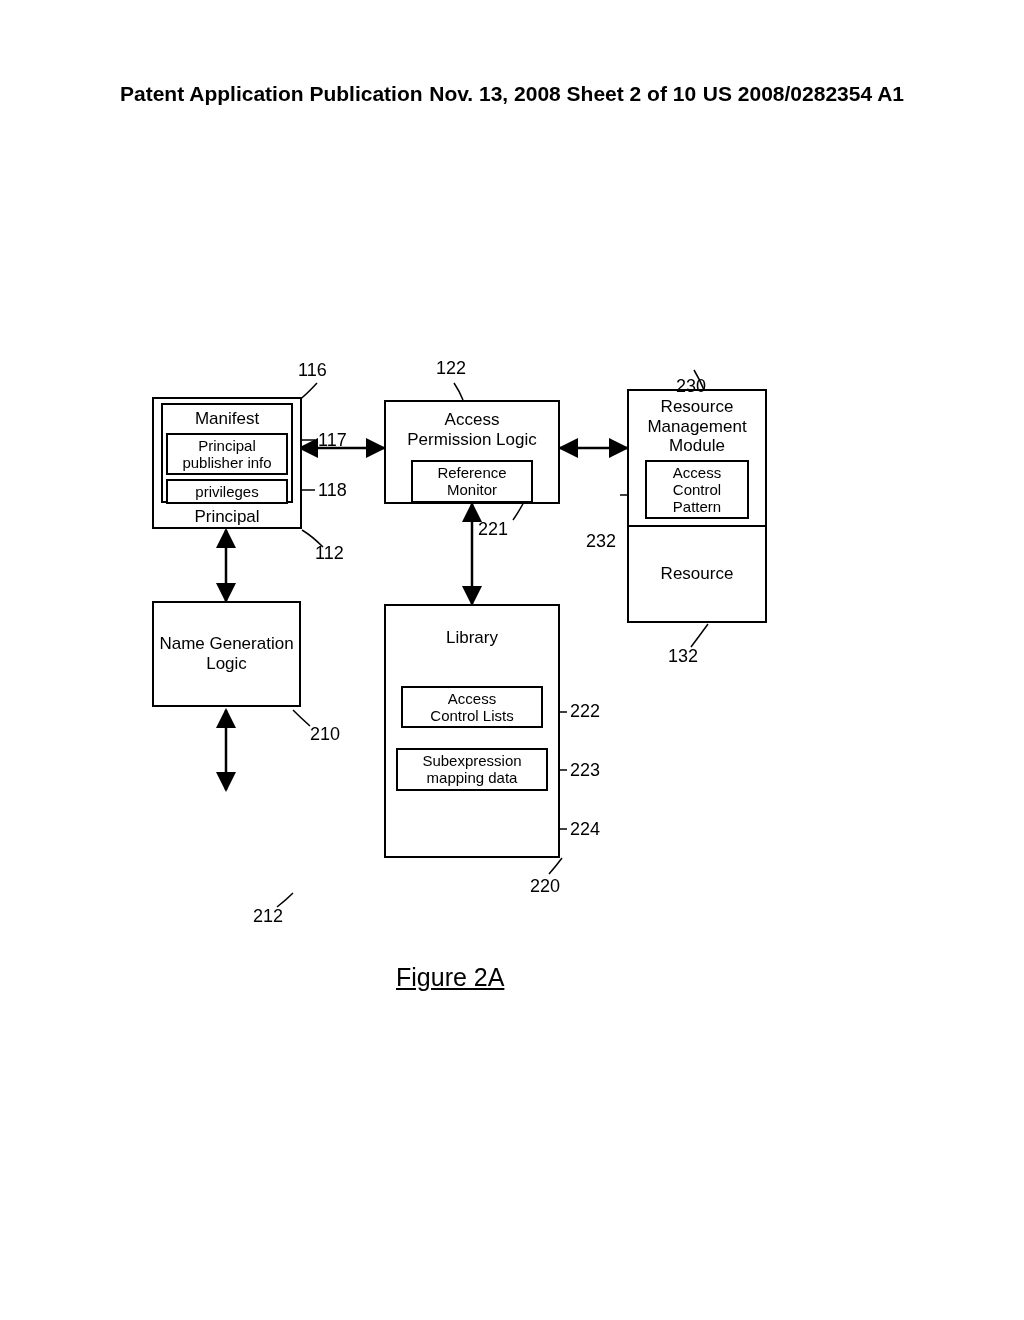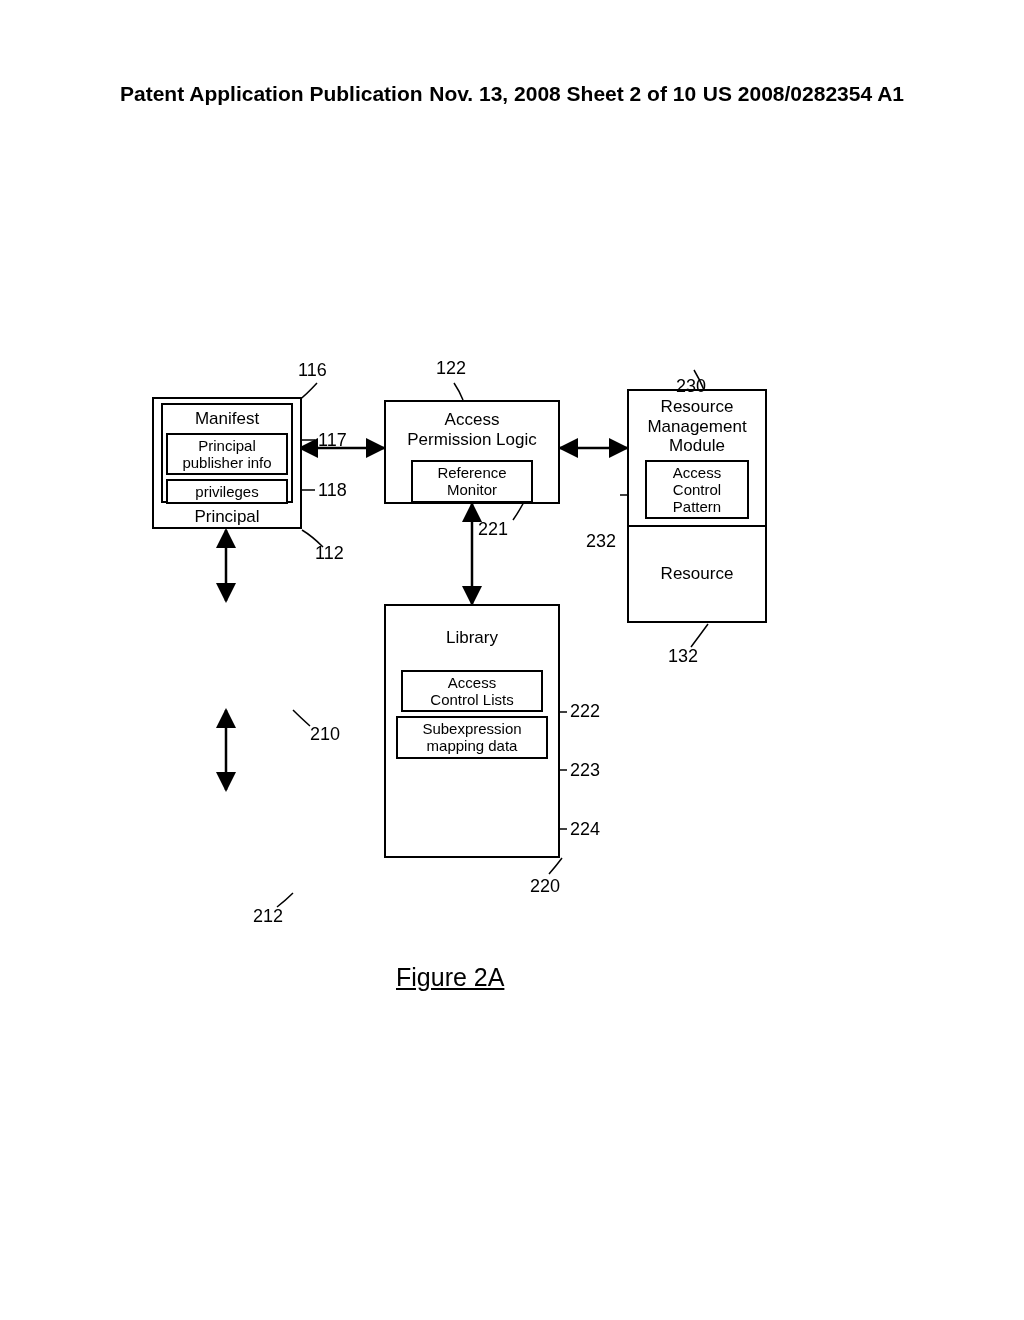--- a/index.html
+++ b/index.html
@@ -152,23 +152,27 @@
 Module</span>
       <div class="subbox" style="width:92px; white-space:pre-line; margin:2px 0 4px;">Access
 Control
 Pattern</div>
     </div>
     <div style="flex:1; display:flex; align-items:center; justify-content:center; width:100%;">
       <span class="box-label">Resource</span>
     </div>
   </div>
 
+  <div class="box center-v" style="left:152px; top:601px; width:149px; height:106px;">
+    <span class="box-label" style="white-space:pre-line;">Name Generation
+Logic</span>
+  </div>
 
 
-  <div class="box" style="left:384px; top:604px; width:176px; height:254px; padding-top:20px;">
+  <div class="box" style="left:384px; top:604px; width:176px; height:254px; padding-top:20px;gap:16px;">
     <span class="box-label" style="margin-bottom:20px;">Library</span>
     <div class="subbox" style="width:130px; white-space:pre-line;">Access
 Control Lists</div>
     <div class="subbox" style="width:140px; white-space:pre-line; ">Subexpression
 mapping data</div>
   </div>
 
   <span class="ref" style="left:298px; top:360px;">116</span>
   <span class="ref" style="left:318px; top:430px;">117</span>
   <span class="ref" style="left:318px; top:480px;">118</span>

